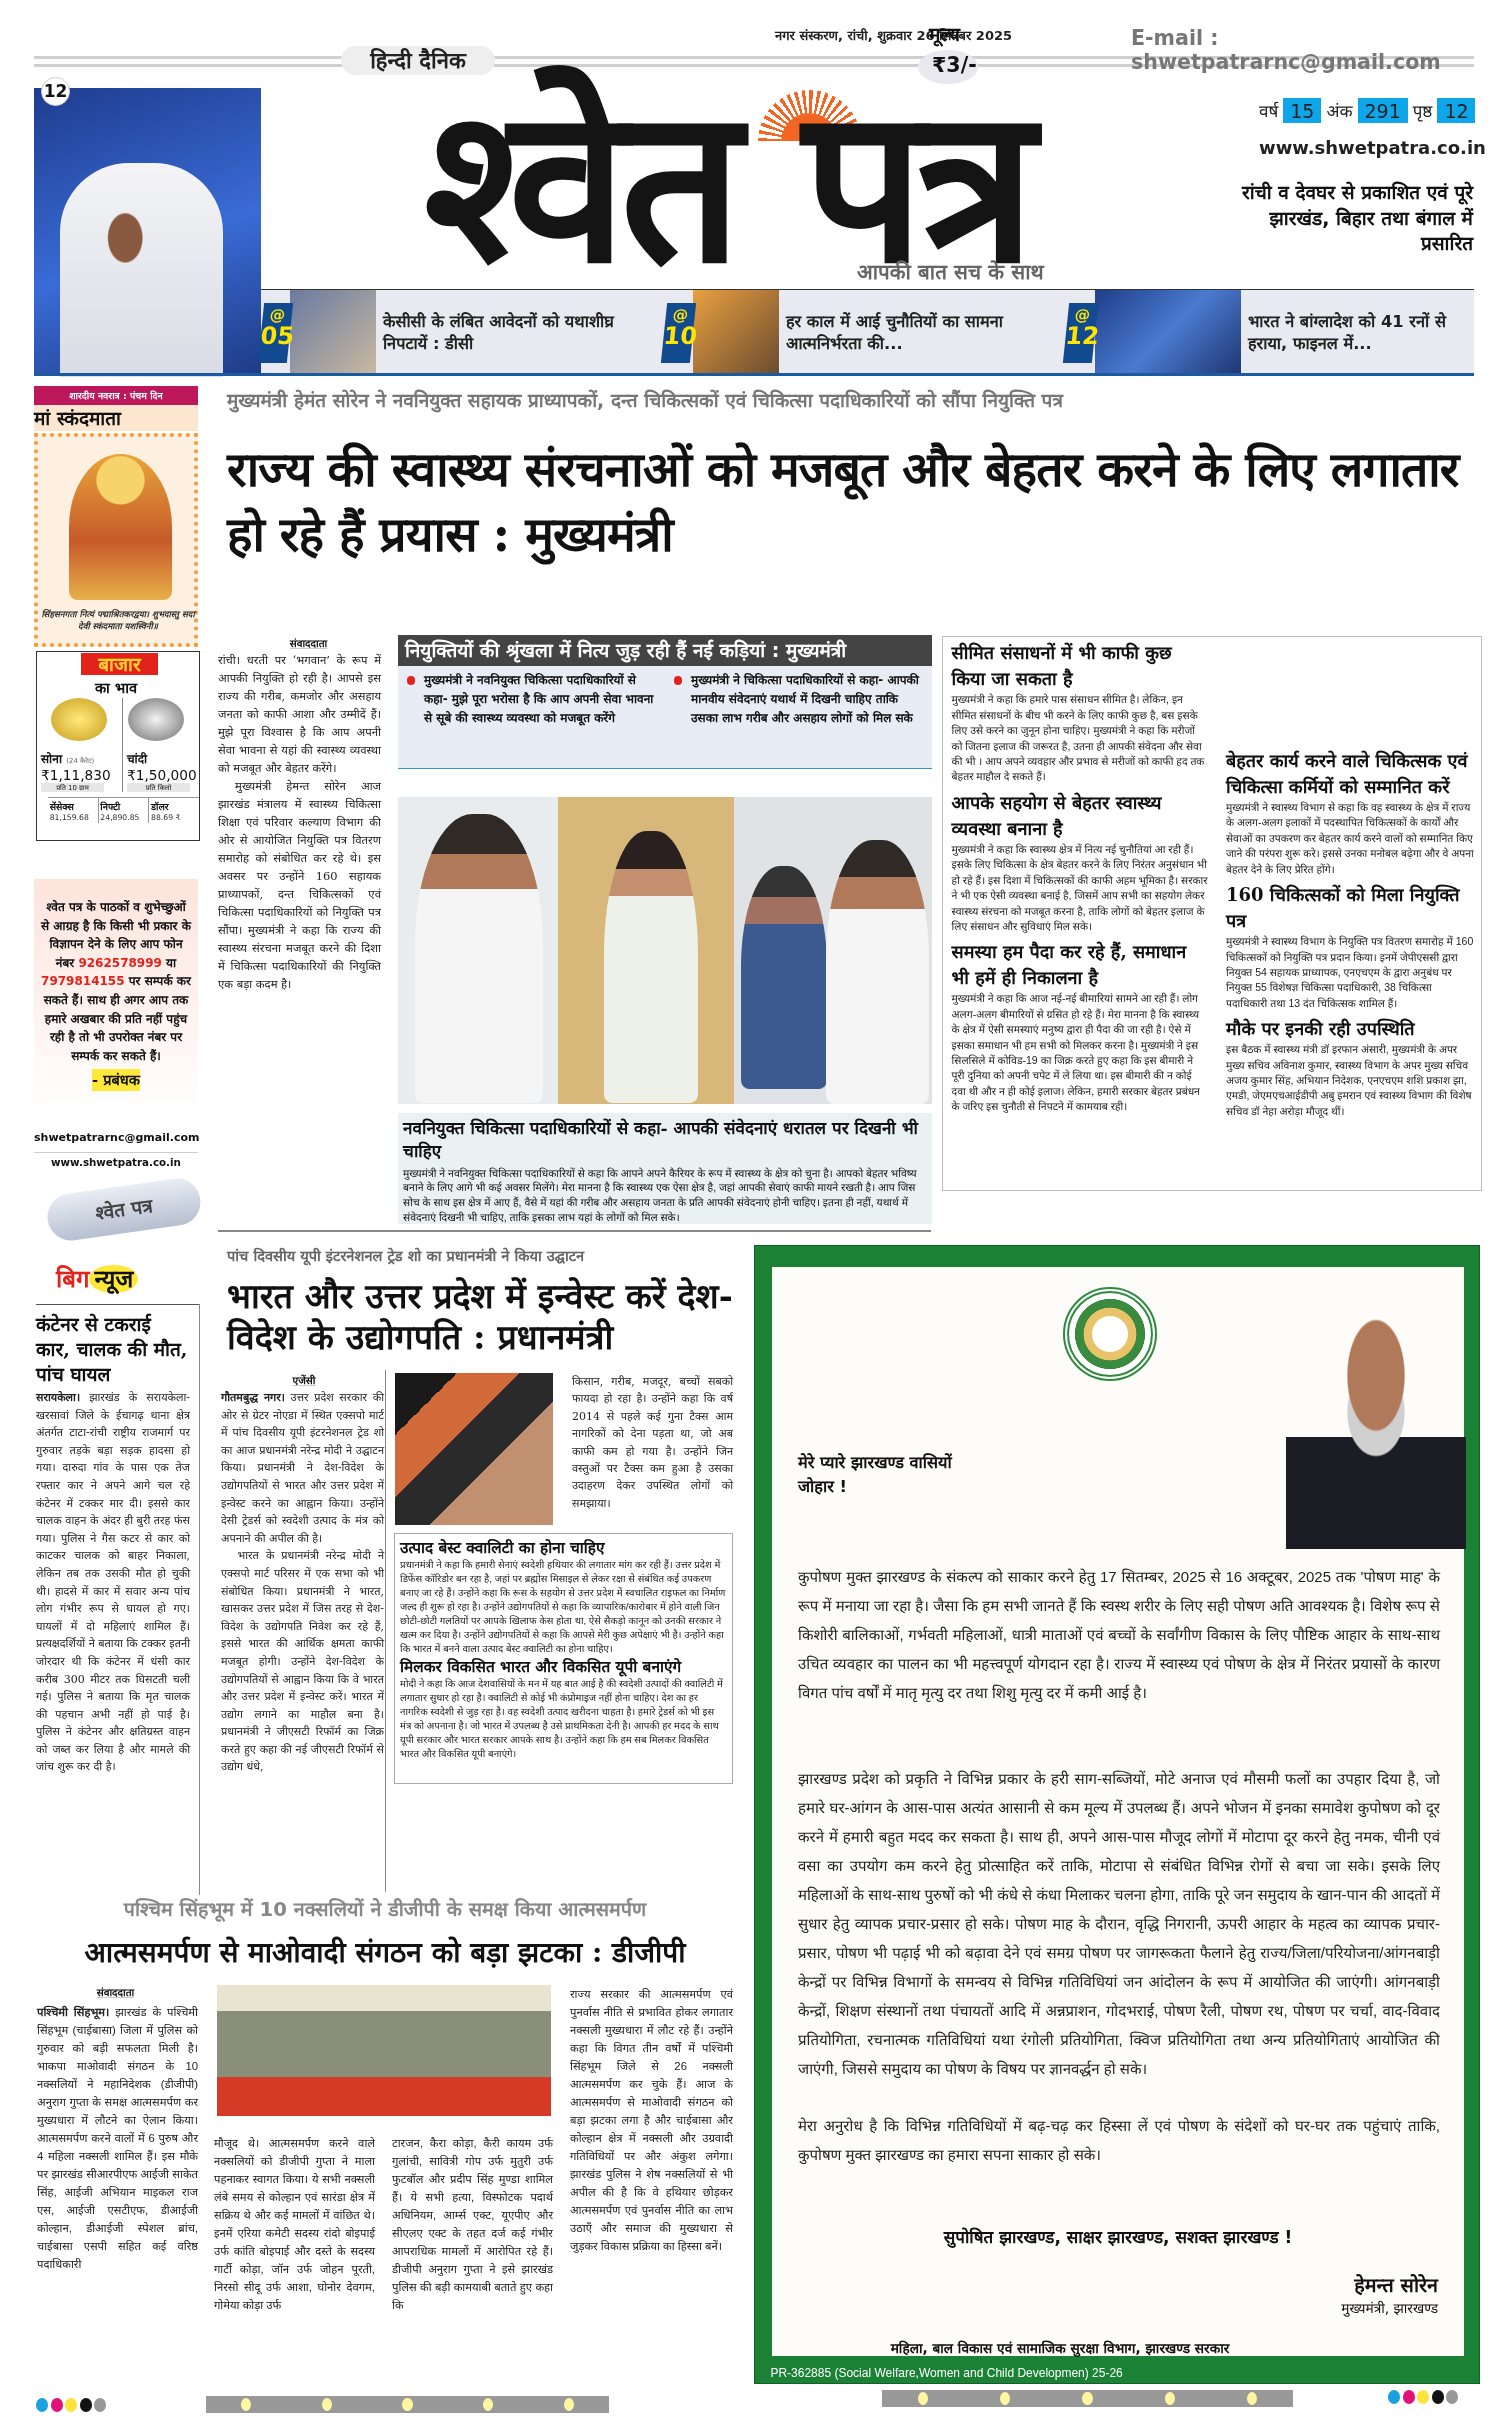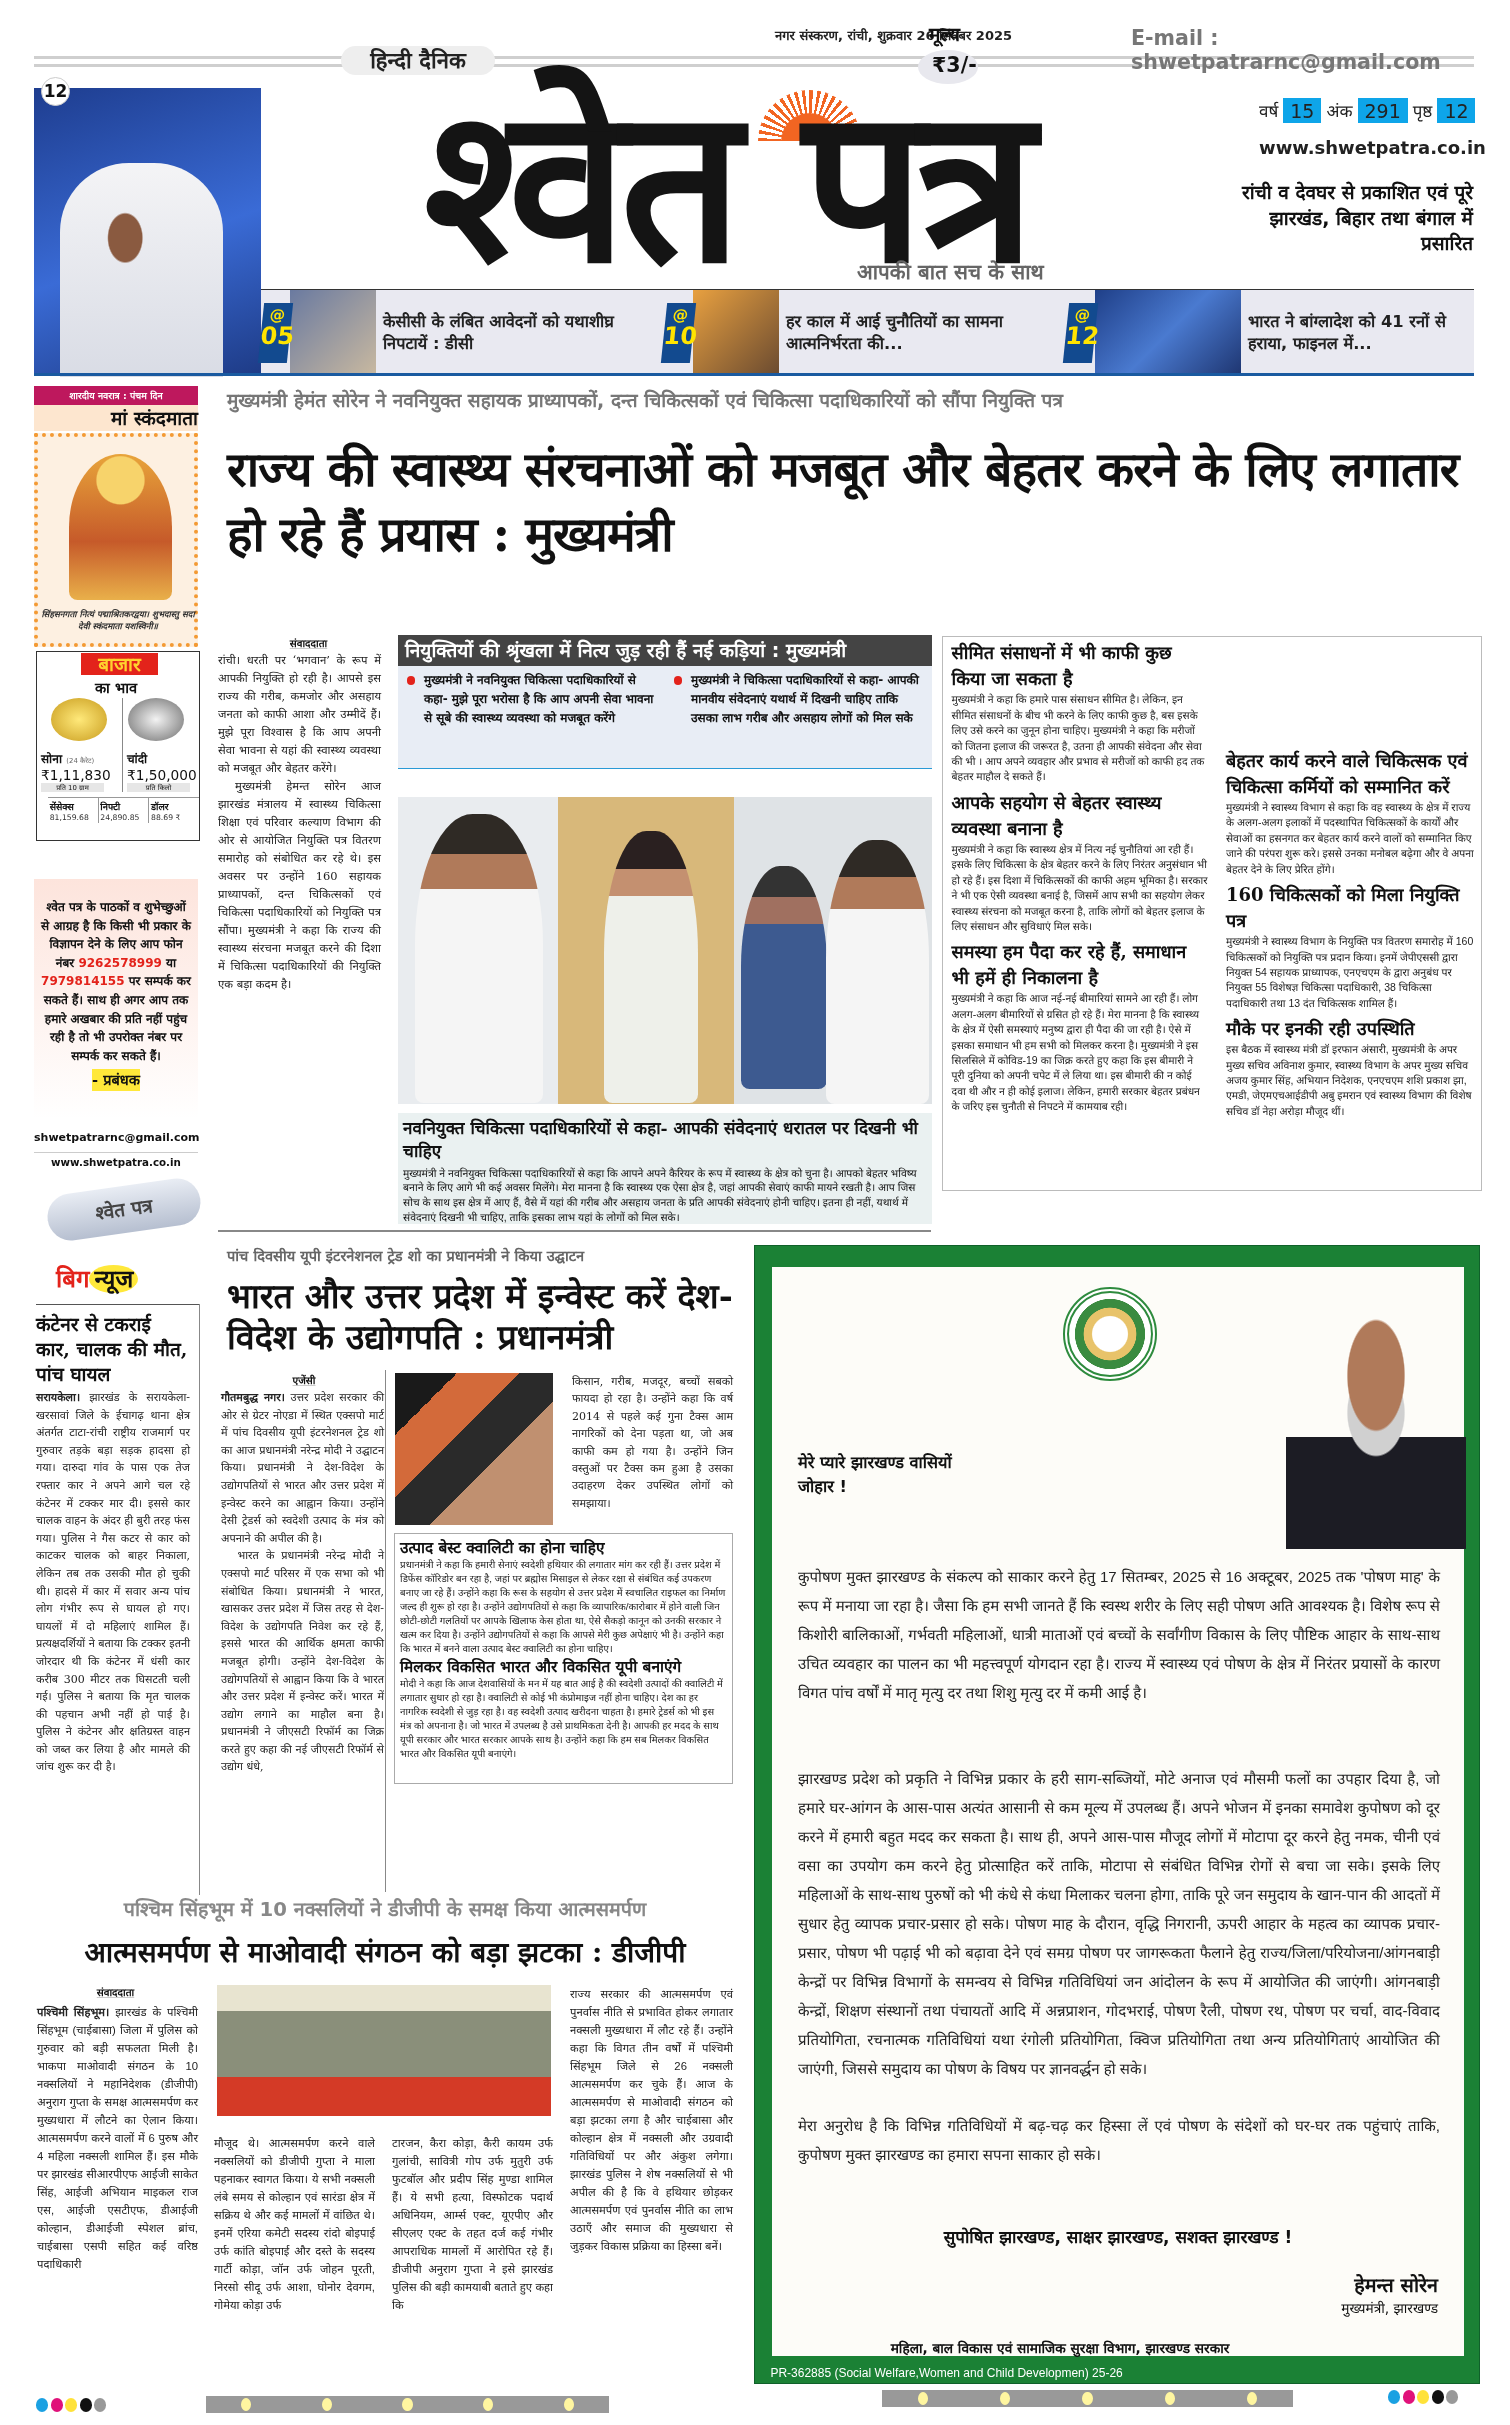--- a/index.html
+++ b/index.html
@@ -28,21 +28,21 @@
 .page-badge{left:41px;top:77px;width:29px;height:29px;border-radius:50%;background:#fff;border:0.9px solid #ccc;font-size:17px;font-weight:bold;text-align:center;line-height:27px}
 .teaser-bar{left:261px;top:289px;width:1213px;height:86px;background:#e9e9f1;border-top:1.7px solid #333}
 .teaser{position:absolute;top:0;height:86px;display:flex;align-items:center}
 .teaser .num{width:29px;height:60px;background:#124a8f;color:#ffe400;font-weight:bold;font-size:24px;text-align:center;line-height:1;padding-top:5.1px;transform:skewX(-6deg)}
 .teaser .num small{display:block;font-size:15.4px}
 .teaser .thumb{width:86px;height:86px;background:linear-gradient(135deg,#6a7aa0,#c9b9a0)}
 .teaser .txt{padding-left:6.9px;font-size:16.3px;font-weight:bold;line-height:1.35;color:#222}
 .blue-rule{left:34px;top:373px;width:1440px;height:3.4px;background:#1a5aa0}
 
 .navratri-head{left:34px;top:386px;width:164px;height:19px;background:#be185d;color:#fff;font-size:9.4px;font-weight:bold;text-align:center;line-height:19px}
-.navratri-title{left:34px;top:405px;width:164px;height:26px;background:#fde6cf;font-size:19px;font-weight:bold;text-align:right;line-height:26px}
+.navratri-title{left:34px;top:405px;width:164px;height:26px;background:#fde6cf;font-size:19px;font-weight:bold;text-align:left;line-height:26px}
 .navratri-img{left:34px;top:433px;width:164px;height:214px;background:#fdf0e1;border:4.3px dotted #f39a34}
 .goddess{left:69px;top:454px;width:103px;height:146px;border-radius:50% 50% 8.6px 8.6px;background:radial-gradient(circle at 50% 18%,#f7d36b 0 18%,transparent 19%),linear-gradient(#e8a43a,#c65a2a 60%,#e9b04a)}
 .shloka{left:41px;top:608px;width:154px;font-size:8.6px;font-style:italic;font-weight:bold;color:#333;text-align:center;line-height:1.4}
 .bazar{left:36px;top:651px;width:164px;height:190px;border:0.9px solid #333}
 .bazar-title{left:81px;top:653px;width:77px;height:22px;background:#e3231b;color:#ffd22e;font-size:19px;font-weight:bold;text-align:center;line-height:22px}
 .bazar-sub{left:34px;top:677px;width:164px;text-align:center;font-size:14.6px;font-weight:bold}
 .gold{left:51px;top:698px;width:56px;height:43px;border-radius:50%;background:radial-gradient(#ffe97a,#c89b1d)}
 .silver{left:128px;top:698px;width:56px;height:43px;border-radius:50%;background:radial-gradient(#f3f3f3,#6c6c6c)}
 .metal-label{font-size:12px;font-weight:bold}
 .metal-val{font-size:13.7px}
@@ -250,21 +250,21 @@
   <div style="position:absolute;left:8.6px;top:3.4px;width:257px">
     <div class="sb-h">सीमित संसाधनों में भी काफी कुछ किया जा सकता है</div>
     <p class="sb-p cond">मुख्यमंत्री ने कहा कि हमारे पास संसाधन सीमित है। लेकिन, इन सीमित संसाधनों के बीच भी करने के लिए काफी कुछ है, बस इसके लिए उसे करने का जुनून होना चाहिए। मुख्यमंत्री ने कहा कि मरीजों को जितना इलाज की जरूरत है, उतना ही आपकी संवेदना और सेवा की भी । आप अपने व्यवहार और प्रभाव से मरीजों को काफी हद तक बेहतर माहौल दे सकते हैं।</p>
     <div class="sb-h">आपके सहयोग से बेहतर स्वास्थ्य व्यवस्था बनाना है</div>
     <p class="sb-p cond">मुख्यमंत्री ने कहा कि स्वास्थ्य क्षेत्र में नित्य नई चुनौतियां आ रही हैं। इसके लिए चिकित्सा के क्षेत्र बेहतर करने के लिए निरंतर अनुसंधान भी हो रहे हैं। इस दिशा में चिकित्सकों की काफी अहम भूमिका है। सरकार ने भी एक ऐसी व्यवस्था बनाई है, जिसमें आप सभी का सहयोग लेकर स्वास्थ्य संरचना को मजबूत करना है, ताकि लोगों को बेहतर इलाज के लिए संसाधन और सुविधाएं मिल सके।</p>
     <div class="sb-h">समस्या हम पैदा कर रहे हैं, समाधान भी हमें ही निकालना है</div>
     <p class="sb-p cond">मुख्यमंत्री ने कहा कि आज नई-नई बीमारियां सामने आ रही हैं। लोग अलग-अलग बीमारियों से ग्रसित हो रहे हैं। मेरा मानना है कि स्वास्थ्य के क्षेत्र में ऐसी समस्याएं मनुष्य द्वारा ही पैदा की जा रही है। ऐसे में इसका समाधान भी हम सभी को मिलकर करना है। मुख्यमंत्री ने इस सिलसिले में कोविड-19 का जिक्र करते हुए कहा कि इस बीमारी ने पूरी दुनिया को अपनी चपेट में ले लिया था। इस बीमारी की न कोई दवा थी और न ही कोई इलाज। लेकिन, हमारी सरकार बेहतर प्रबंधन के जरिए इस चुनौती से निपटने में कामयाब रही।</p>
   </div>
   <div style="position:absolute;left:283px;top:111px;width:248px">
     <div class="sb-h">बेहतर कार्य करने वाले चिकित्सक एवं चिकित्सा कर्मियों को सम्मानित करें</div>
-    <p class="sb-p cond">मुख्यमंत्री ने स्वास्थ्य विभाग से कहा कि वह स्वास्थ्य के क्षेत्र में राज्य के अलग-अलग इलाकों में पदस्थापित चिकित्सकों के कार्यों और सेवाओं का हसनगत कर बेहतर कार्य करने वालों को सम्मानित किए जाने की परंपरा शुरू करे। इससे उनका मनोबल बढ़ेगा और वे अपना बेहतर देने के लिए प्रेरित होंगे।</p>
+    <p class="sb-p cond">मुख्यमंत्री ने स्वास्थ्य विभाग से कहा कि वह स्वास्थ्य के क्षेत्र में राज्य के अलग-अलग इलाकों में पदस्थापित चिकित्सकों के कार्यों और सेवाओं का उपकरण कर बेहतर कार्य करने वालों को सम्मानित किए जाने की परंपरा शुरू करे। इससे उनका मनोबल बढ़ेगा और वे अपना बेहतर देने के लिए प्रेरित होंगे।</p>
     <div class="sb-h">160 चिकित्सकों को मिला नियुक्ति पत्र</div>
     <p class="sb-p cond">मुख्यमंत्री ने स्वास्थ्य विभाग के नियुक्ति पत्र वितरण समारोह में 160 चिकित्सकों को नियुक्ति पत्र प्रदान किया। इनमें जेपीएससी द्वारा नियुक्त 54 सहायक प्राध्यापक, एनएचएम के द्वारा अनुबंध पर नियुक्त 55 विशेषज्ञ चिकित्सा पदाधिकारी, 38 चिकित्सा पदाधिकारी तथा 13 दंत चिकित्सक शामिल हैं।</p>
     <div class="sb-h">मौके पर इनकी रही उपस्थिति</div>
     <p class="sb-p cond">इस बैठक में स्वास्थ्य मंत्री डॉ इरफान अंसारी, मुख्यमंत्री के अपर मुख्य सचिव अविनाश कुमार, स्वास्थ्य विभाग के अपर मुख्य सचिव अजय कुमार सिंह, अभियान निदेशक, एनएचएम शशि प्रकाश झा, एमडी, जेएमएचआईडीपी अबु इमरान एवं स्वास्थ्य विभाग की विशेष सचिव डॉ नेहा अरोड़ा मौजूद थीं।</p>
   </div>
 </div>
 
 <div class="abs up-kicker">पांच दिवसीय यूपी इंटरनेशनल ट्रेड शो का प्रधानमंत्री ने किया उद्घाटन</div>
 <div class="abs up-headline">भारत और उत्तर प्रदेश में इन्वेस्ट करें देश-विदेश के उद्योगपति : प्रधानमंत्री</div>
 <div class="abs byline" style="left:227px;top:1373px;width:154px">एजेंसी</div>

